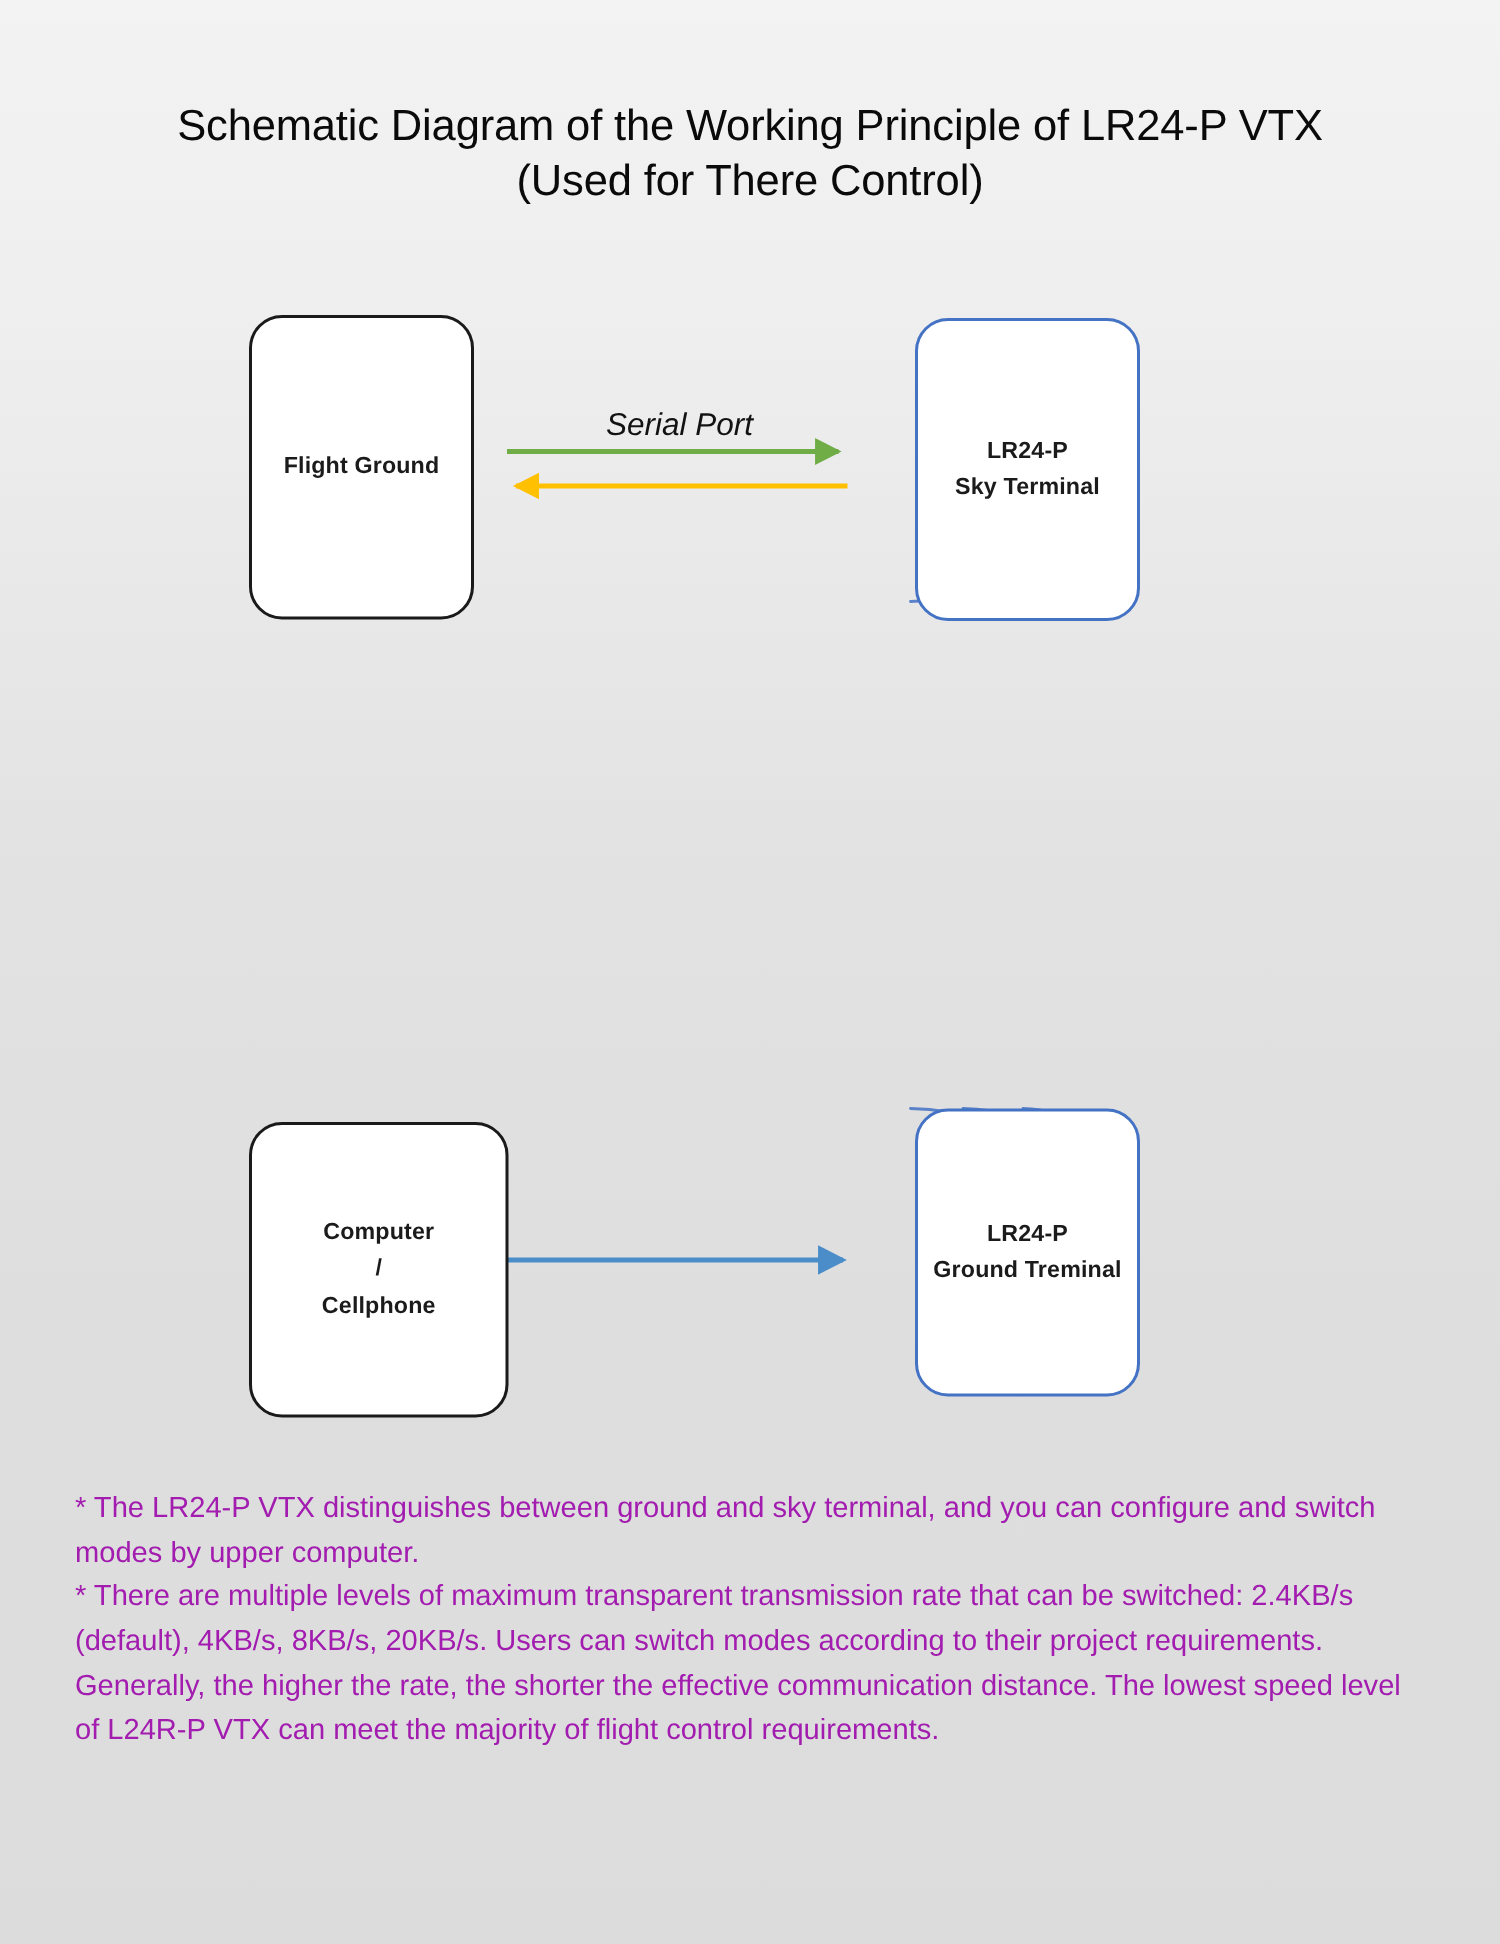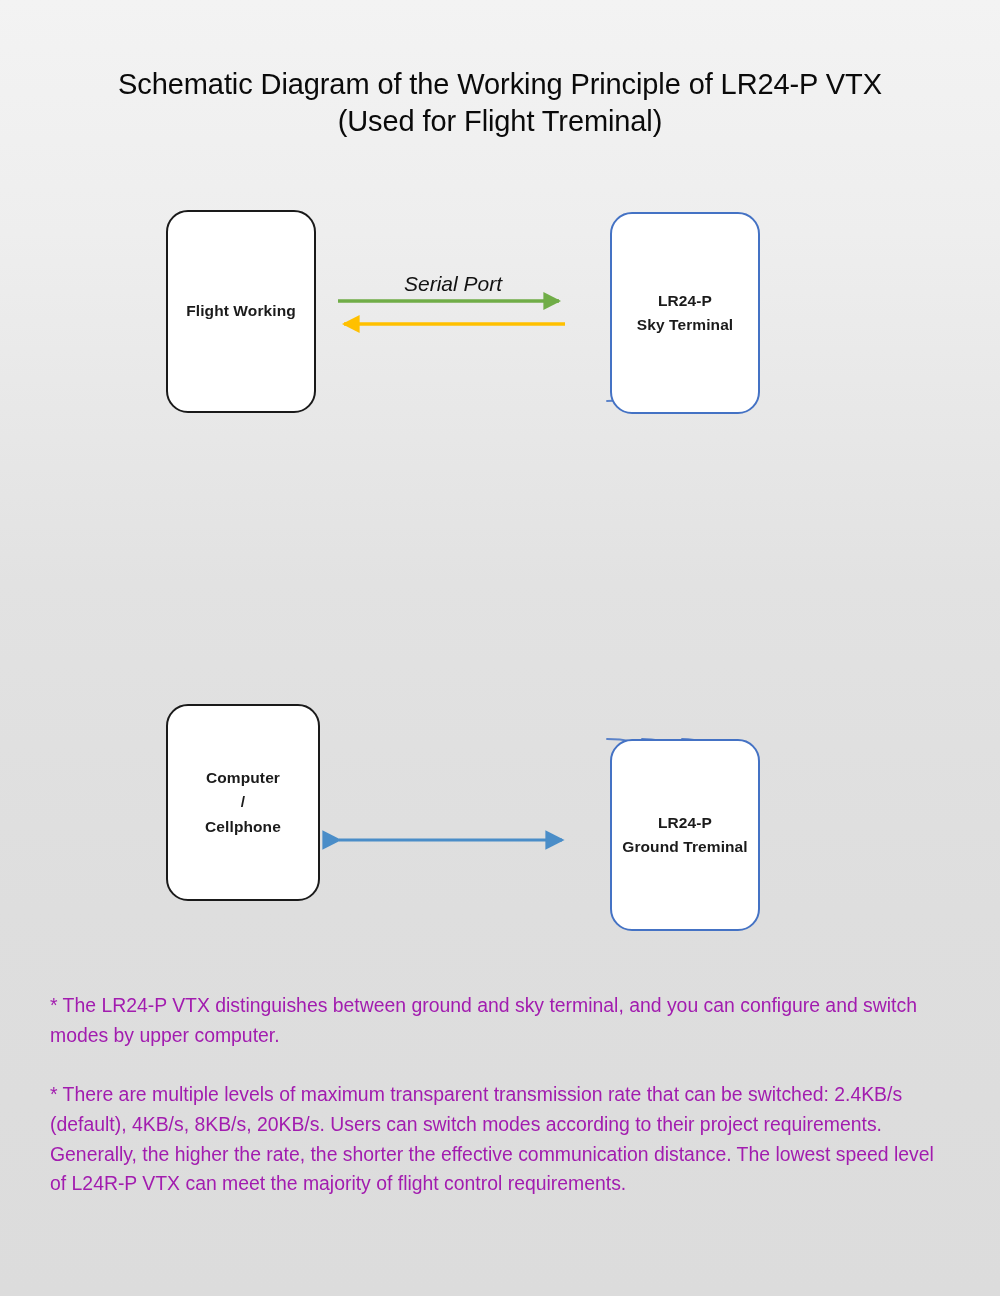--- a/index.html
+++ b/index.html
@@ -60,21 +60,21 @@
     border: 2.2px solid #1a1a1a;
   }
   .node.blue-edge {
     border: 2.2px solid #4472c4;
     margin-left: 12px;
   }
   .node-label { display: block; white-space: pre-line; }
 
   #node-flight-control { left: 166px; top: 210px; width: 150px; height: 203px; }
   #node-sky-terminal   { left: 598px; top: 212px; width: 150px; height: 202px; }
-  #node-computer       { left: 166px; top: 704px; width: 154px; height: 197px; align-items: center; }
+  #node-computer       { left: 166px; top: 748px; width: 173px; height: 197px; align-items: center; }
   #node-ground-terminal{ left: 598px; top: 739px; width: 150px; height: 192px; }
 
   
   .link-label {
     position: absolute;
     text-align: center;
     color: #121212;
     font-weight: 400;
   }
   #label-serial-port {
@@ -101,28 +101,28 @@
     left: 50px;
     top: 991px;
     width: 905px;
   }
   .note {
     font-size: 19.4px;
     line-height: 1.53;
     color: #a21caf;
     font-weight: 400;
   }
-  .note + .note { margin-top: 30px; }
+  .note + .note { }
 </style>
 </head>
 <body>
 
 <div class="title-block">
   <span class="title-line">Schematic Diagram of the Working Principle of LR24-P VTX</span>
-  <span class="title-line">(Used for Flight Treminal)</span>
+  <span class="title-line">(Used for There Control)</span>
 </div>
 
 <div class="stage">
 
   <svg class="arrow-layer" viewBox="0 0 1000 1296" width="1000" height="1296">
     <defs>
       <marker id="head-green" markerWidth="6" markerHeight="6" refX="4.6" refY="3" orient="auto" markerUnits="strokeWidth">
         <path d="M0,0.35 L5.2,3 L0,5.65 Z" fill="#70ad47"></path>
       </marker>
       <marker id="head-yellow" markerWidth="6" markerHeight="6" refX="4.6" refY="3" orient="auto" markerUnits="strokeWidth">
@@ -149,21 +149,21 @@
     </g>
 
     <g fill="none" stroke="#4472c4" stroke-width="1.9" stroke-linecap="round" opacity="0.85">
       <path d="M 682,739 A 60,60 0 0 1 742,799"></path>
       <path d="M 642,739 A 100,100 0 0 1 742,839"></path>
       <path d="M 607,739 A 135,135 0 0 1 742,874"></path>
     </g>
   </svg>
 
   <div class="node dark-edge" id="node-flight-control">
-    <span class="node-label">Flight Working</span>
+    <span class="node-label">Flight Ground</span>
   </div>
 
   <div class="node blue-edge" id="node-sky-terminal">
     <span class="node-label">LR24-P
 Sky Terminal</span>
   </div>
 
   <div class="node dark-edge" id="node-computer">
     <span class="node-label">Computer
 /

